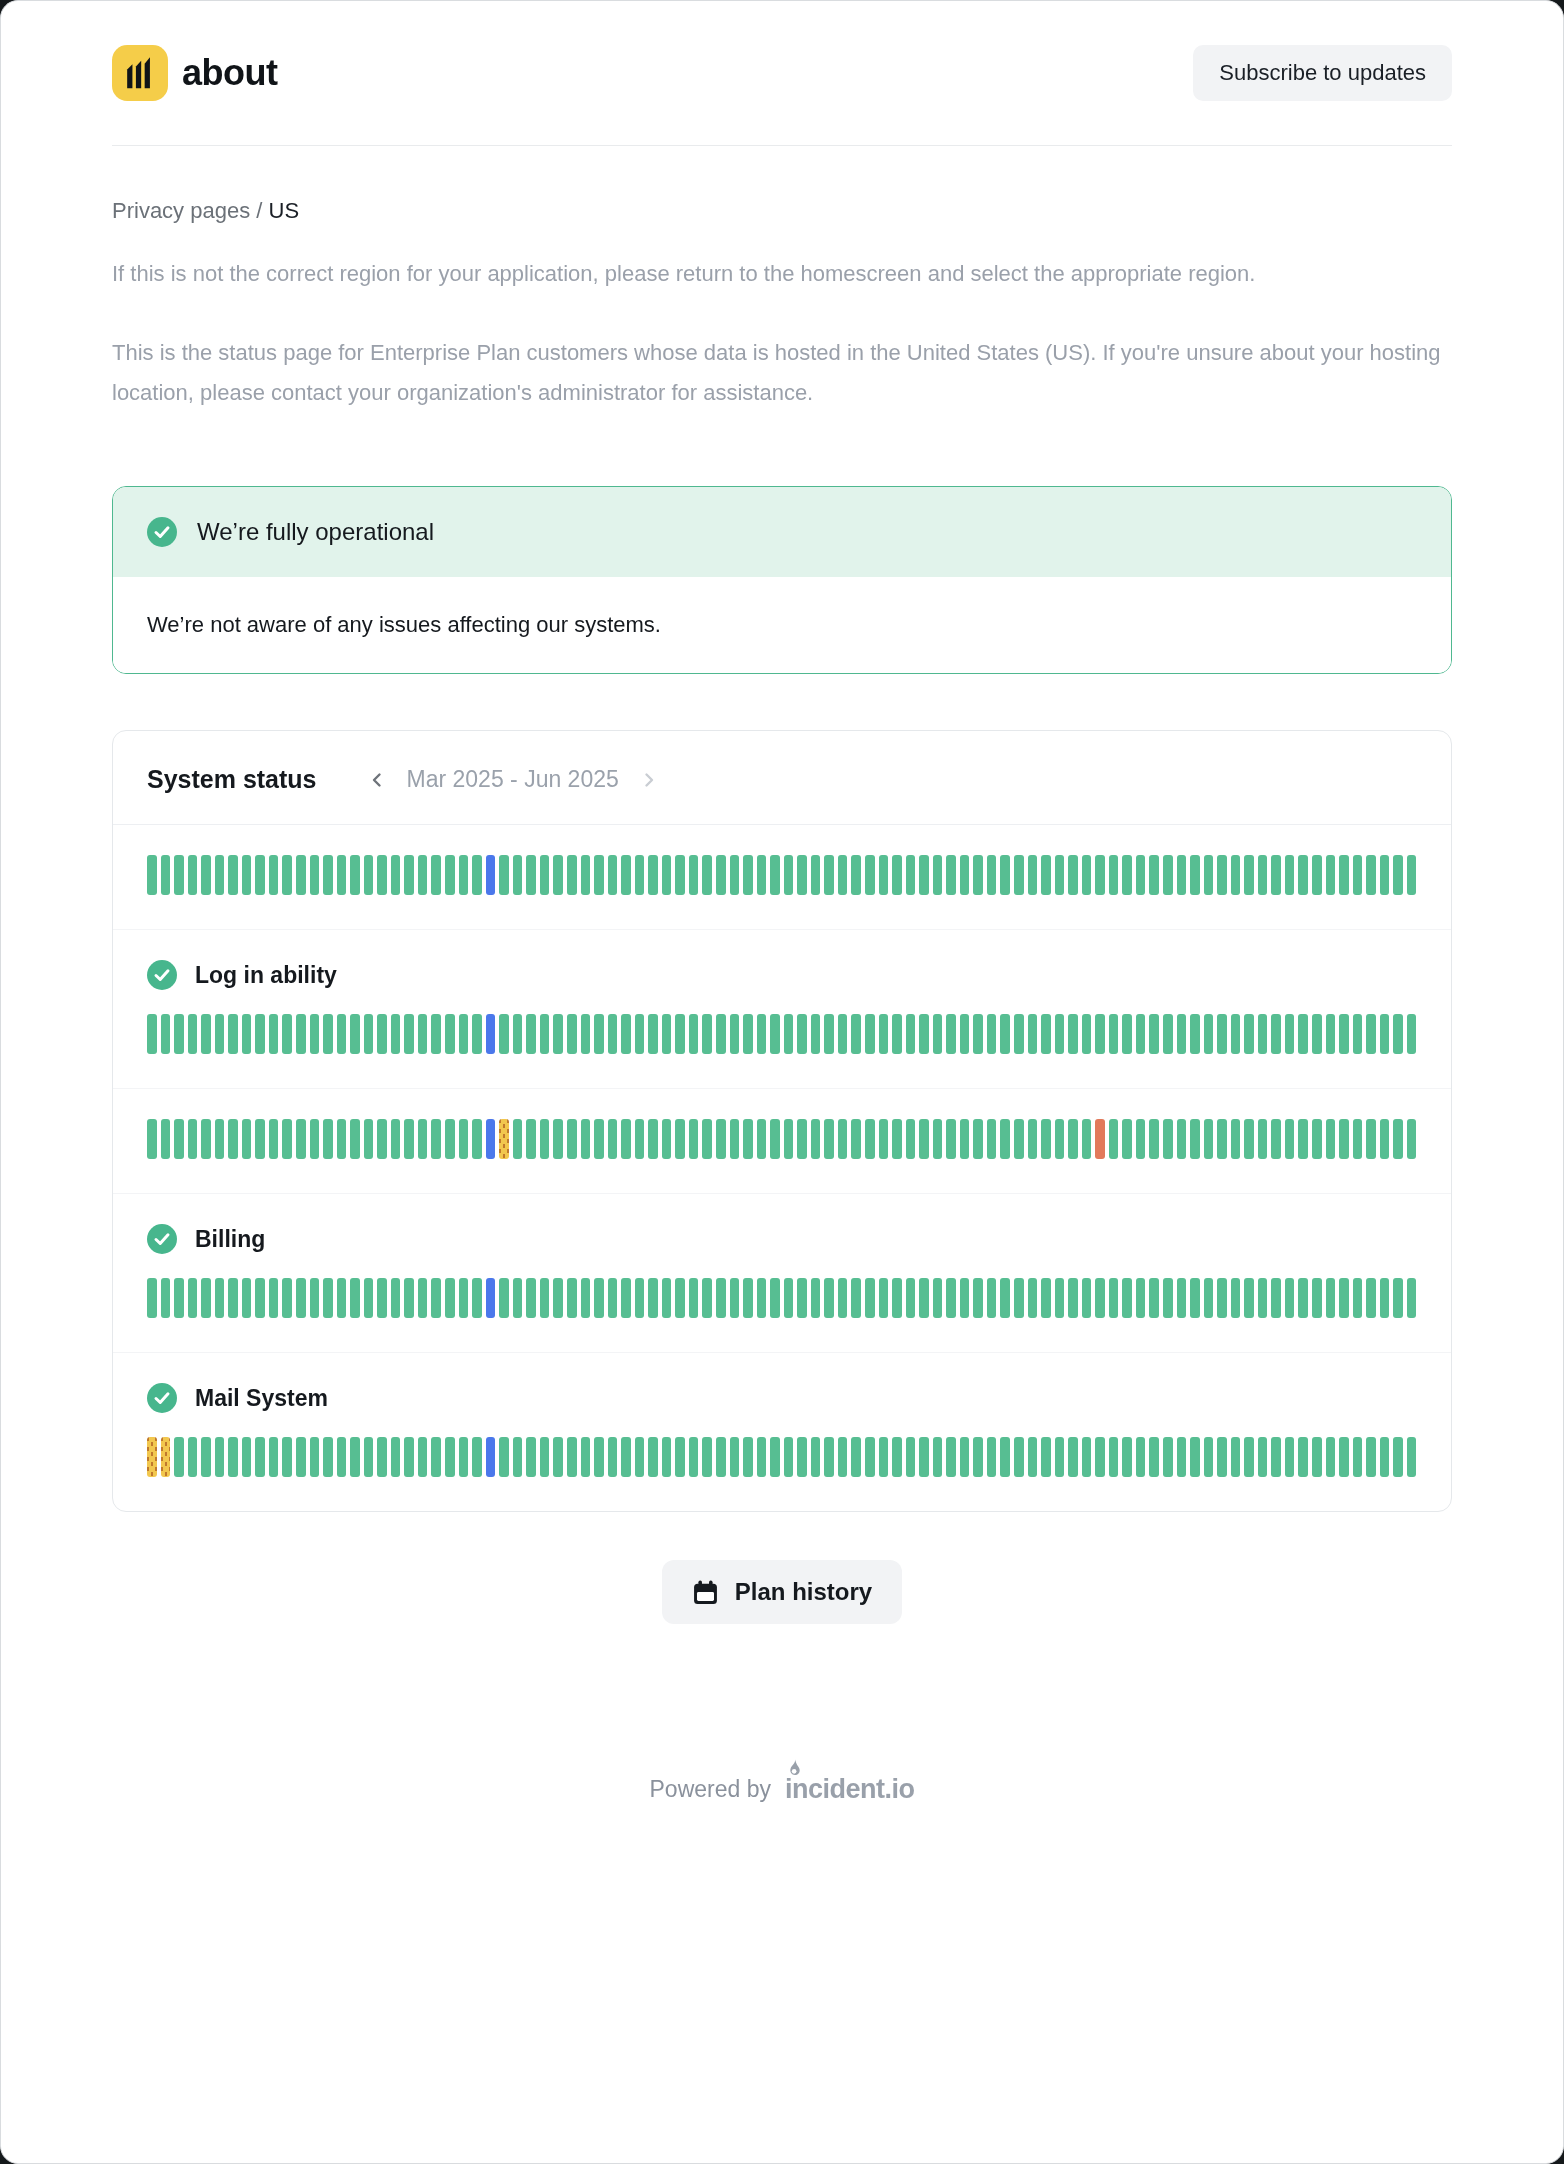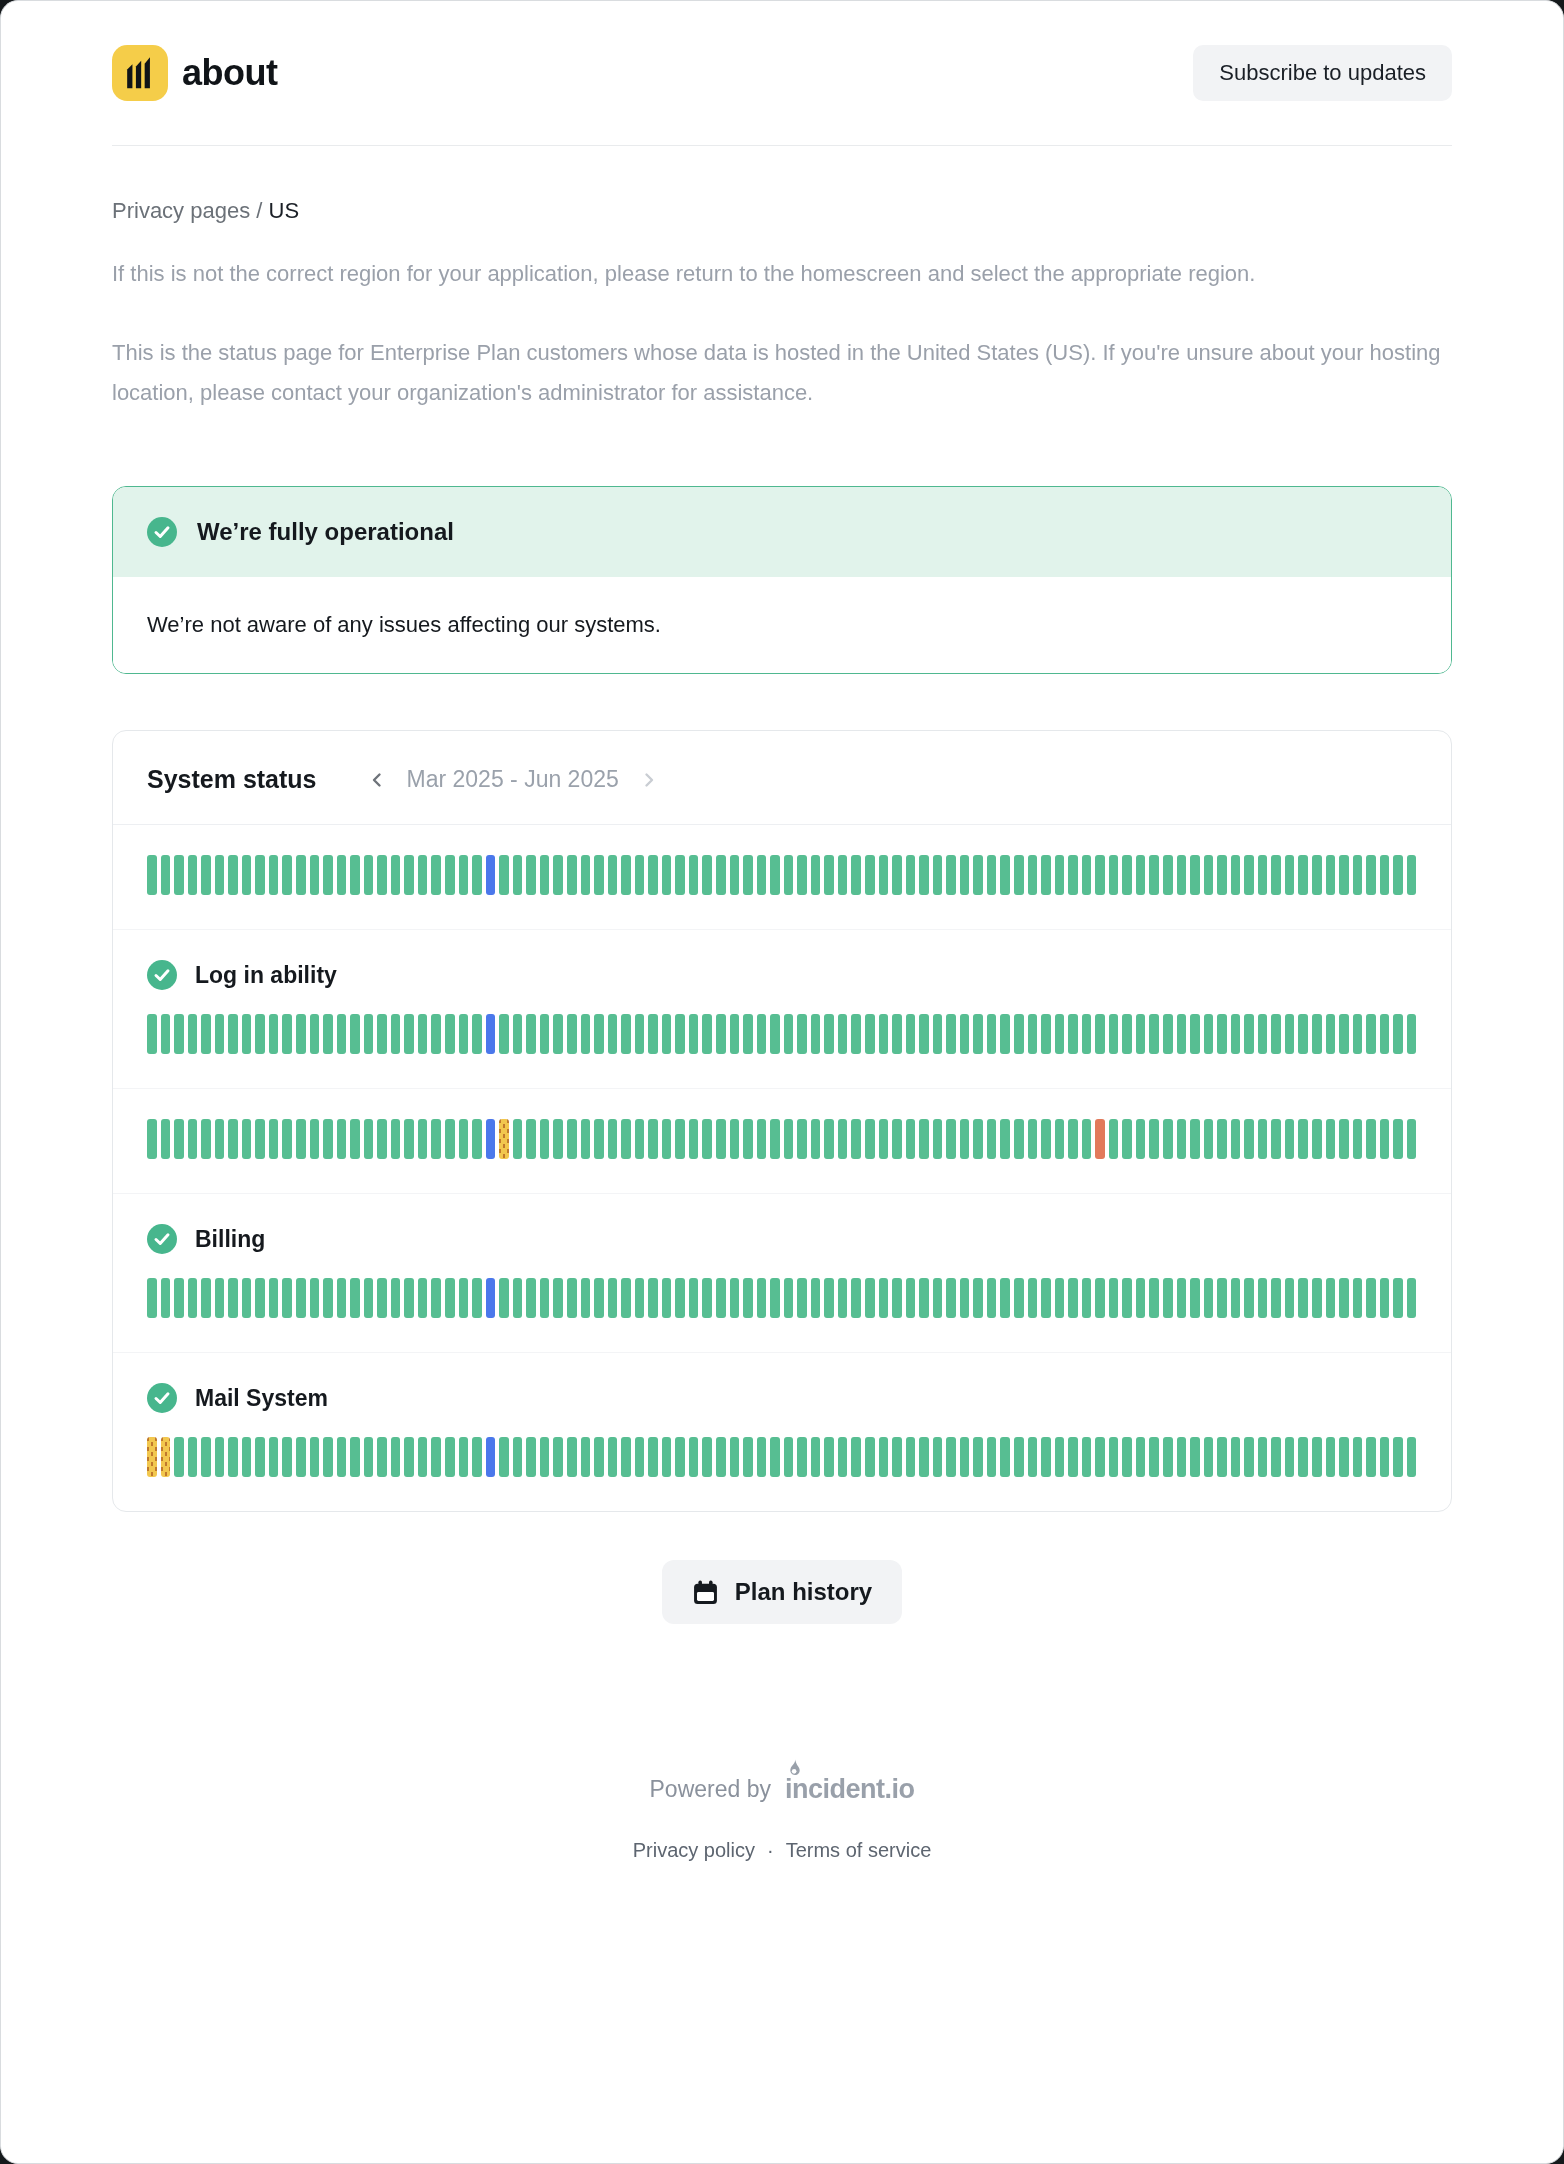--- a/index.html
+++ b/index.html
@@ -30,21 +30,21 @@
 
   
   .breadcrumb { margin-top: 52px; font-size: 22px; color: #6b7178; }
   .breadcrumb .crumb-current { color: #1a1f26; }
   .intro-p { font-size: 22px; line-height: 1.85; color: #9aa0aa; margin-top: 30px; max-width: 1335px; }
   .intro-p.first { margin-top: 38px; }
 
   
   .banner { margin-top: 72px; border: 1.5px solid #4fb890; border-radius: 14px; overflow: hidden; }
   .banner-header { background: #e1f3eb; padding: 30px 34px; display: flex; align-items: center; gap: 20px; }
-  .banner-title { font-size: 24px; font-weight: 700; color: #15191e; text-align: center; }
+  .banner-title { font-size: 24px; font-weight: 400; color: #15191e; text-align: center; }
   .banner-body { background: #ffffff; padding: 35px 34px; font-size: 22px; color: #15191e; }
 
   
   .status-card { margin-top: 56px; border: 1px solid #e5e8eb; border-radius: 14px; overflow: hidden; }
   .card-header { padding: 34px 34px 30px 34px; display: flex; align-items: center; gap: 46px; border-bottom: 1px solid #edeff2; }
   .card-title { font-size: 25px; font-weight: 700; color: #15191e; }
   .range-nav { display: flex; align-items: center; gap: 16px; }
   .range-label { font-size: 23px; color: #9aa1ab; }
   .chev { display: flex; align-items: center; cursor: pointer; background: none; border: none; padding: 2px; }
 
@@ -691,21 +691,16 @@
         <span class="incident-logo">
           <span class="incident-flame">
             <svg width="22" height="22" viewBox="0 0 20 20">
               <path d="M10.2 0.5 C10.4 4 7 5.6 6 8.6 C5 11.6 7 14.5 10 14.5 C13 14.5 15 11.8 14 8.8 C13.3 6.7 11 5.3 10.2 0.5 Z" fill="#99a0aa"></path>
               <circle cx="9.2" cy="11.2" r="2.1" fill="#ffffff"></circle>
             </svg>
           </span>
           <span class="incident-word">incident.io</span>
         </span>
       </div>
-      <div class="footer-links">
-        <span class="footer-link">Privacy policy</span>
-        <span>·</span>
-        <span class="footer-link">Terms of service</span>
-      </div>
     </footer>
 
   </div>
 </div>
 
 </body></html>

